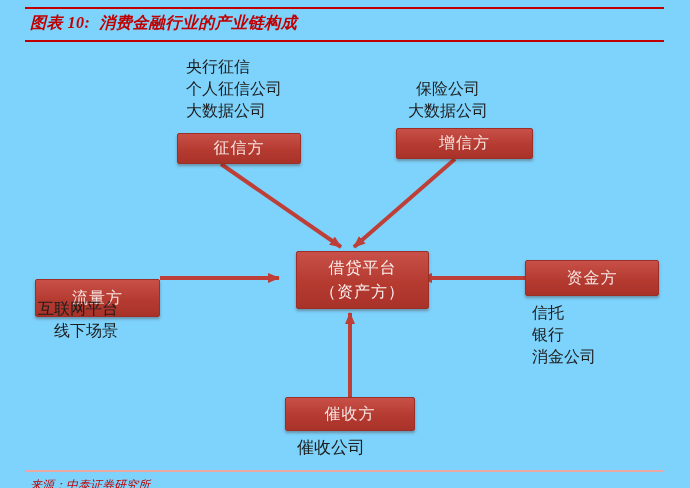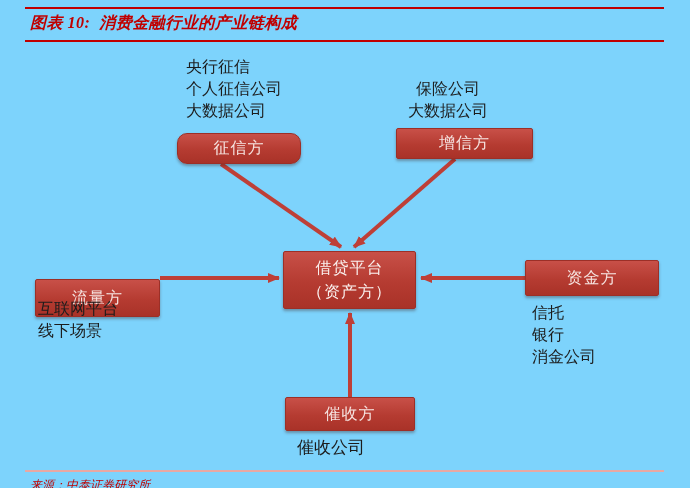--- a/index.html
+++ b/index.html
@@ -38,38 +38,38 @@
     background:linear-gradient(180deg,var(--box-top) 0%,#B53B31 55%,var(--box-bottom) 100%);
     border:1px solid #9C2F27;
     border-radius:2px;
     box-shadow:0 2px 3px rgba(60,20,15,0.35);
     color:#F6E4E1;
     font-size:16px;
     display:flex;align-items:center;justify-content:center;
     text-align:center;
     letter-spacing:1px;
   }
-  .node-credit{left:177px;top:133px;width:124px;height:31px;border-radius:10px;}
+  .node-credit{left:177px;top:133px;width:124px;height:31px;}
   .node-enhance{left:396px;top:128px;width:137px;height:31px;}
   .node-traffic{left:35px;top:279px;width:125px;height:38px;}
   .node-funding{left:525px;top:260px;width:134px;height:36px;}
   .node-collection{left:285px;top:397px;width:130px;height:34px;}
   .node-center{
-    left:283px;top:251px;width:133px;height:58px;
+    left:296px;top:251px;width:133px;height:58px;
     flex-direction:column;line-height:24px;color:#FAF0EE;
   }
   .item-list{
     position:absolute;
     font-size:16px;line-height:22px;
     color:#1C1C1C;
     white-space:nowrap;
   }
   .list-credit{left:186px;top:56px;}
   .list-enhance{left:408px;top:78px;text-align:center;}
-  .list-traffic{left:38px;top:298px;}
+  .list-traffic{left:38px;top:298px;text-align:right;}
   .list-funding{left:532px;top:302px;}
   .list-collection{left:297px;top:437px;font-size:17px;}
   svg.arrows{position:absolute;left:0;top:0;width:690px;height:488px;pointer-events:none;}
   .arrow{stroke:var(--arrow);stroke-width:4px;fill:none;}
   .arrow-head{fill:var(--arrow);}
 </style>
 </head>
 <body>
 
 <div class="page">

